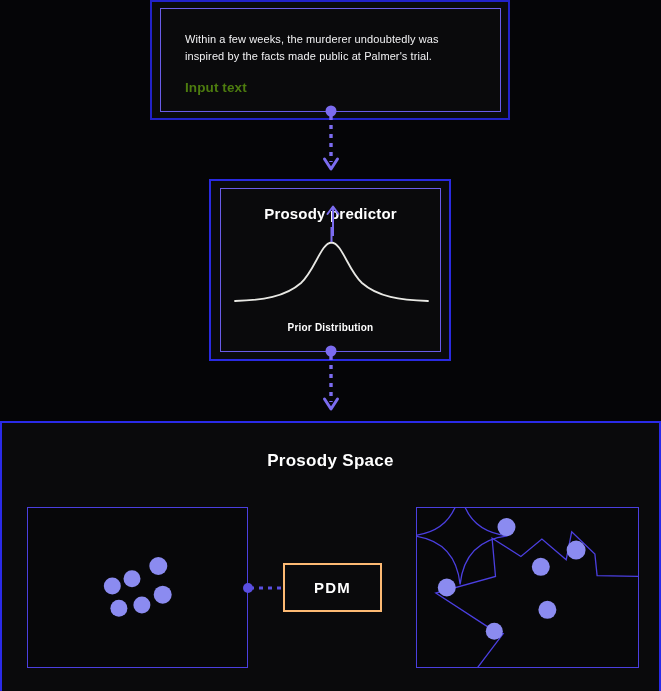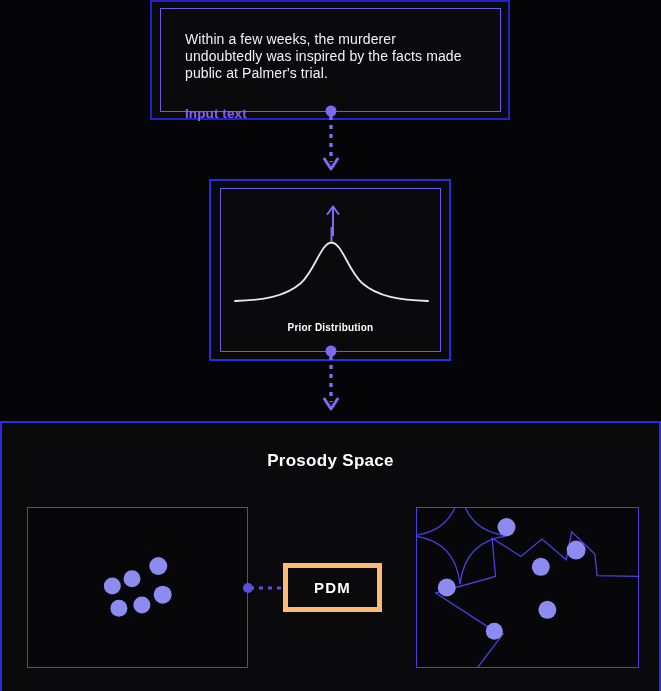--- a/index.html
+++ b/index.html
@@ -39,28 +39,28 @@
     top: 8px;
     width: 341px;
     height: 104px;
     border: 1px solid #6a5ce8;
     box-sizing: border-box;
     background: #0a0a0c;
     padding: 22px 22px 0 24px;
   }
   .input-sentence {
     color: #f2f2f4;
-    font-size: 14px;
+    font-size: 11px;
     line-height: 17px;
     letter-spacing: 0.1px;
     max-width: 292px;
   }
   .input-label {
-    margin-top: 24px;
-    color: #8b5cf6;
+    margin-top: 15px;
+    color: #4d7c0f;
     font-size: 13.5px;
     font-weight: bold;
     letter-spacing: 0.1px;
   }
 
   
   .pred-outer {
     position: absolute;
     left: 209px;
     top: 179px;
@@ -156,21 +156,21 @@
     box-sizing: border-box;
     background: #070709;
     overflow: hidden;
   }
   .pdm-box {
     position: absolute;
     left: 281px;
     top: 140px;
     width: 99px;
     height: 49px;
-    border: 5px solid #fdba74;
+    border: 2px solid #fdba74;
     box-sizing: border-box;
     background: #0a0a0c;
     display: flex;
     align-items: center;
     justify-content: center;
   }
   .pdm-label {
     color: #ffffff;
     font-size: 15px;
     font-weight: bold;
@@ -196,20 +196,21 @@
   </div>
 
   <svg class="connector" style="left:318px; top:104px;" width="26" height="76" viewBox="0 0 26 76">
     <circle cx="13" cy="7" r="5.5" fill="#7c6cf0"></circle>
     <line x1="13" y1="12" x2="13" y2="58" stroke="#7c6cf0" stroke-width="3.4" stroke-dasharray="4 5" stroke-linecap="butt"></line>
     <path d="M6.5 55 L13 65 L19.5 55" fill="none" stroke="#7c6cf0" stroke-width="3" stroke-linecap="round" stroke-linejoin="round"></path>
   </svg>
 
   <div class="pred-outer"></div>
   <div class="pred-inner">
+    <div class="pred-title">Prosody predictor</div>
 
     <svg class="pred-curve" viewBox="0 0 197 84" preserveAspectRatio="none">
       <path d="M2 74 C 30 73, 52 70, 68 56 C 82 43, 88 16, 98.5 15.5
                C 109 16, 115 43, 129 56 C 145 70, 167 73, 195 74" fill="none" stroke="#e8e8e4" stroke-width="1.8" stroke-linecap="round" stroke-linejoin="round"></path>
       <line x1="98.5" y1="15" x2="98.5" y2="-22" stroke="#7c6cf0" stroke-width="2"></line>
     </svg>
     <svg style="position:absolute; left:100px; top:14px;" width="24" height="34" viewBox="0 0 24 34">
       <line x1="12" y1="33" x2="12" y2="5" stroke="#7c6cf0" stroke-width="2"></line>
       <path d="M6.5 11 L12 3.5 L17.5 11" fill="none" stroke="#7c6cf0" stroke-width="2" stroke-linecap="round" stroke-linejoin="round"></path>
     </svg>

